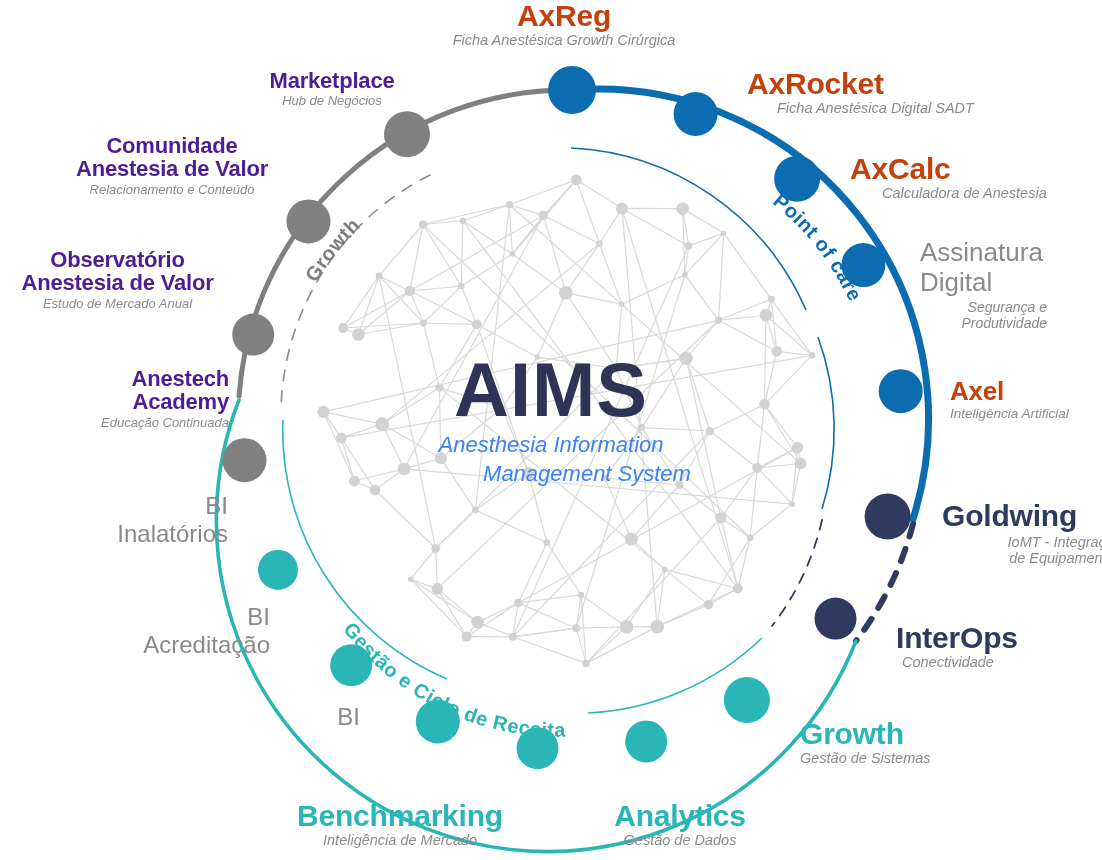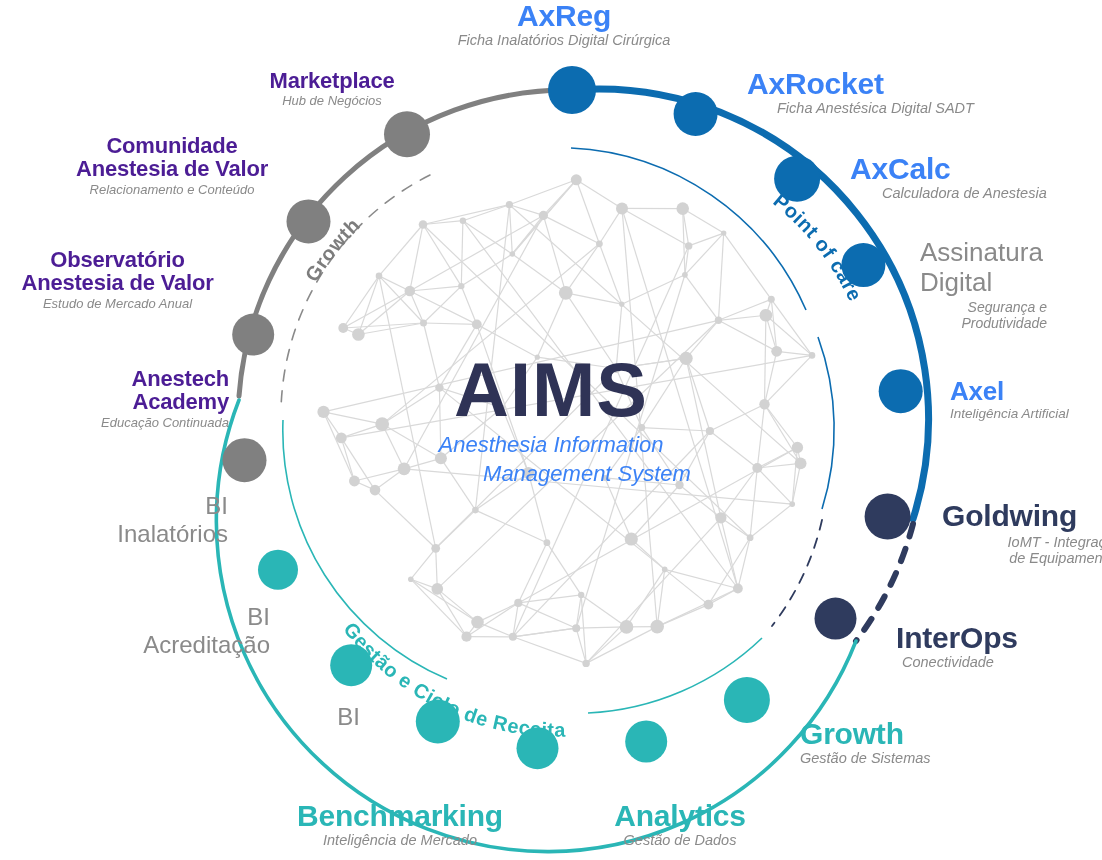--- a/index.html
+++ b/index.html
@@ -25,21 +25,21 @@
     color:#8a8a8a;
     line-height:1.14;
     white-space:nowrap;
     font-weight:normal;
   }
   .lbl.r{text-align:right;}
   .lbl.l{text-align:left;}
   .lbl.c{text-align:center;}
 
   
-  .c-blue .t{color:#3b82f6;}
+  .c-blue .t{color:#c2410c;}
   .c-teal .t{color:#2ab6b6;}
   .c-navy .t{color:#2f3b5e;}
   .c-gray .t{color:#4c1d95;}
   .c-grayreg .t{color:#8a8a8a;font-weight:normal;letter-spacing:0px;}
   .c-grayreg .s{color:#8a8a8a;}
 
   .sz-lg .t{font-size:30px;}
   .sz-lg .s{font-size:14.5px;}
   .sz-md .t{font-size:26px;}
   .sz-md .s{font-size:13.5px;}
@@ -386,21 +386,21 @@
   <div class="center-wrap">
     <div class="aims-title">AIMS</div>
     <div class="aims-sub">
       <span>Anesthesia Information</span>
       <span class="ln2">Management System</span>
     </div>
   </div>
 
   <div class="lbl c sz-lg c-blue" style="left:424px;top:0px;width:280px;">
     <div class="t">AxReg</div>
-    <div class="s">Ficha Inalatórios Digital Cirúrgica</div>
+    <div class="s">Ficha Anestésica Growth Cirúrgica</div>
   </div>
 
   <div class="lbl l sz-lg c-blue" style="left:747px;top:68px;width:330px;">
     <div class="t">AxRocket</div>
     <div class="s" style="padding-left:30px;">Ficha Anestésica Digital SADT</div>
   </div>
 
   <div class="lbl l sz-lg c-blue" style="left:850px;top:153px;width:250px;">
     <div class="t">AxCalc</div>
     <div class="s" style="padding-left:32px;">Calculadora de Anestesia</div>

